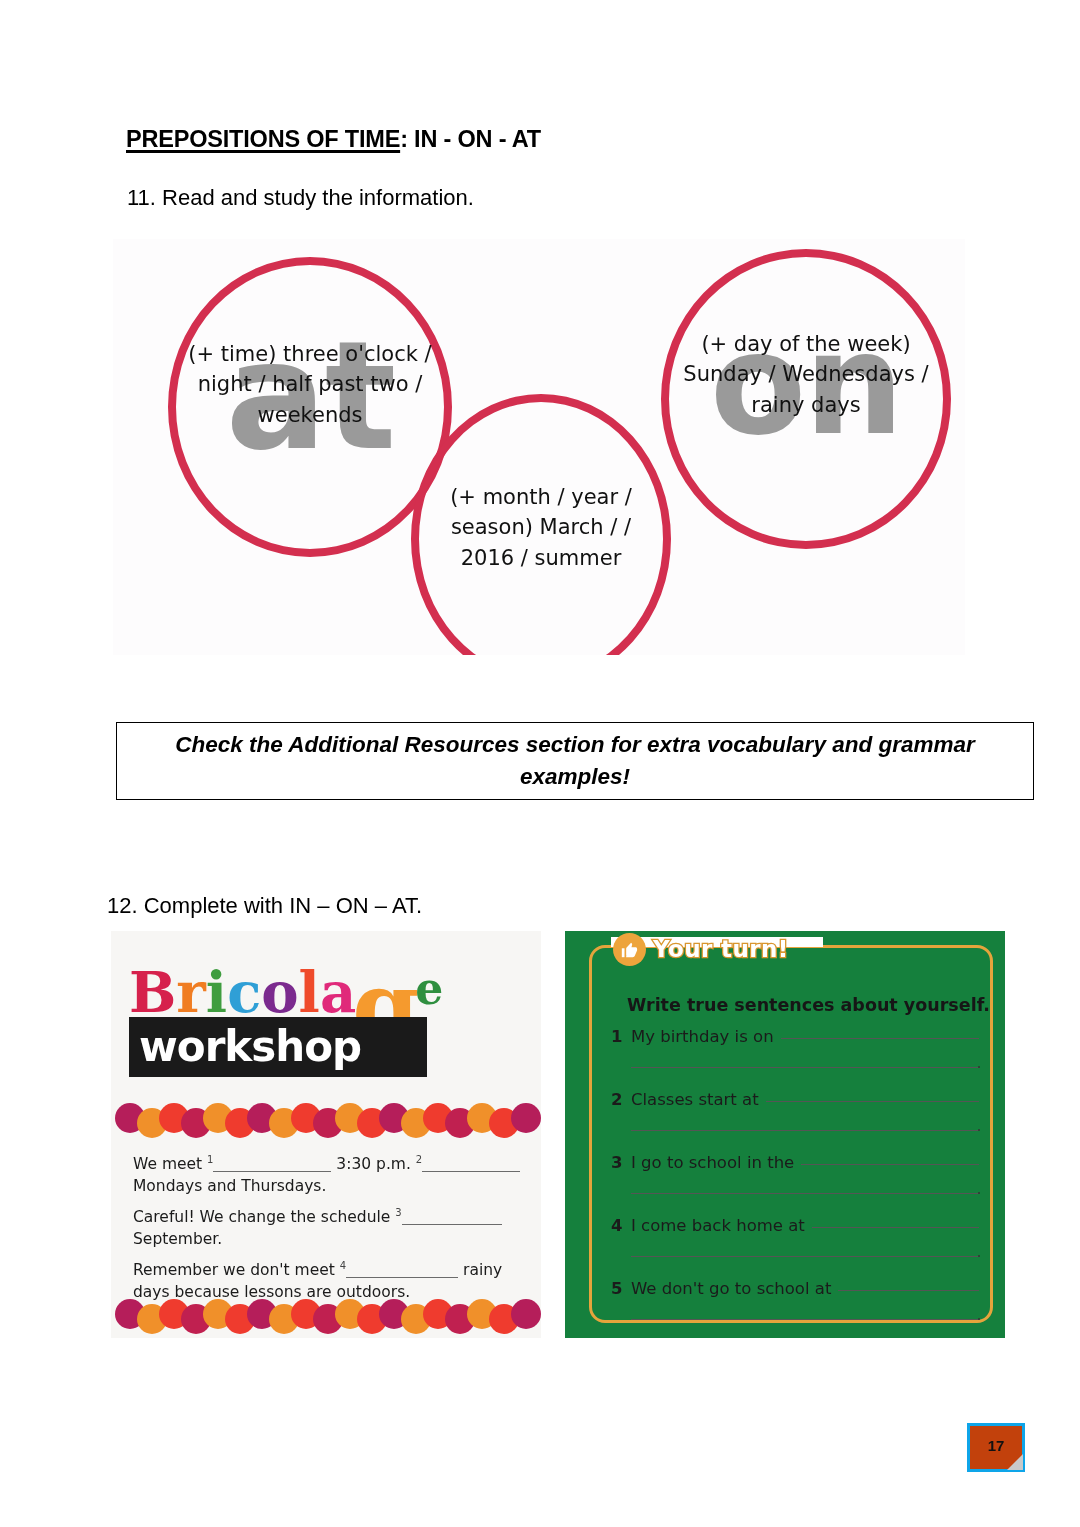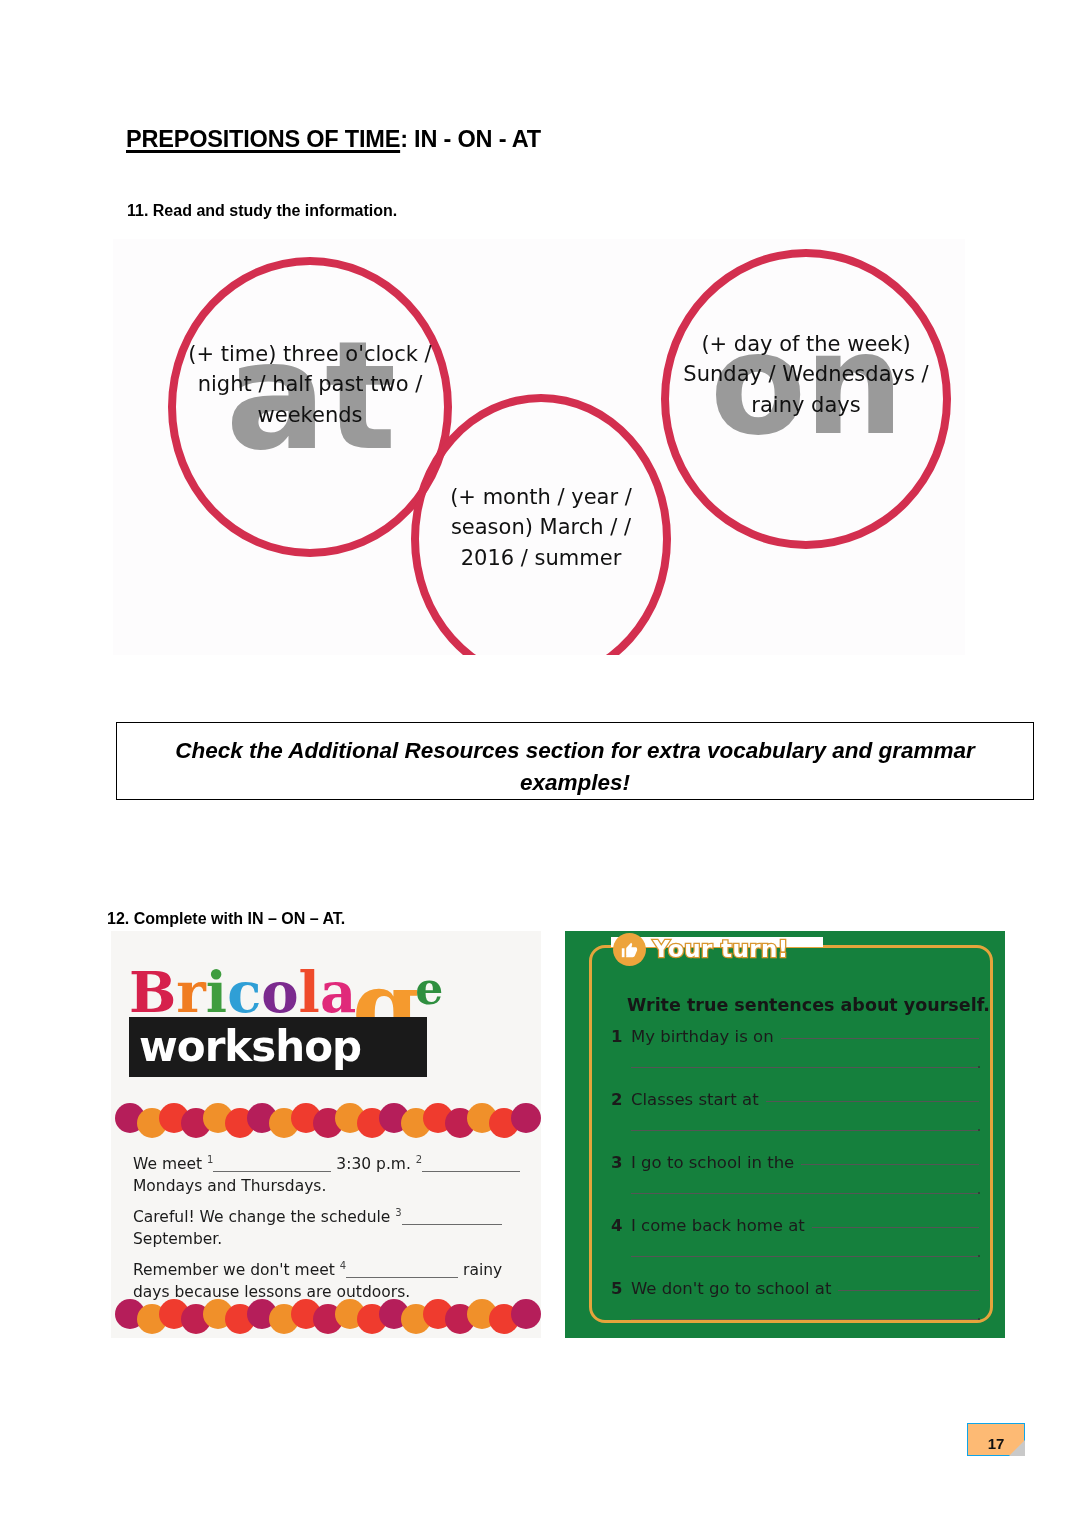--- a/index.html
+++ b/index.html
@@ -29,24 +29,23 @@
     letter-spacing: -0.2px;
     white-space: nowrap;
   }
   .worksheet-title .underlined {
     text-decoration: underline;
     text-decoration-thickness: 2.5px;
     text-underline-offset: 3px;
   }
   .ex-heading {
     position: absolute;
-    font-size: 16px;
-    font-weight: bold;
+    font-size: 22px;
+    font-weight: normal;
     white-space: nowrap;
-    margin-top: 17px;
   }
   #ex11-heading { left: 127px; top: 185px; }
   #ex12-heading { left: 107px; top: 893px; }
 
   
   .diagram-panel {
     position: absolute;
     left: 113px;
     top: 239px;
     width: 852px;
@@ -112,21 +111,21 @@
   
   .note-box {
     position: absolute;
     left: 116px;
     top: 722px;
     width: 918px;
     height: 78px;
     border: 1.5px solid #000000;
     box-sizing: border-box;
     display: flex;
-    align-items: flex-end;
+    align-items: center;
     justify-content: center;
   }
   .note-box-text {
     font-size: 22.5px;
     font-weight: bold;
     font-style: italic;
     text-align: center;
     line-height: 1.42;
     padding: 0 26px;
   }
@@ -340,23 +339,23 @@
     background: #333;
     border-radius: 50%;
   }
 
   
   .page-number-box {
     position: absolute;
     left: 967px;
     top: 1423px;
     width: 58px;
-    height: 33px;
-    border: 1px solid #0ea5e9;
-    background: #fdba74;
+    height: 49px;
+    border: 3px solid #0ea5e9;
+    background: #c2410c;
     box-sizing: border-box;
   }
   .page-number-text {
     position: absolute;
     left: 0; right: 0;
     top: 11px;
     text-align: center;
     font-size: 15px;
     font-weight: bold;
     color: #111111;

